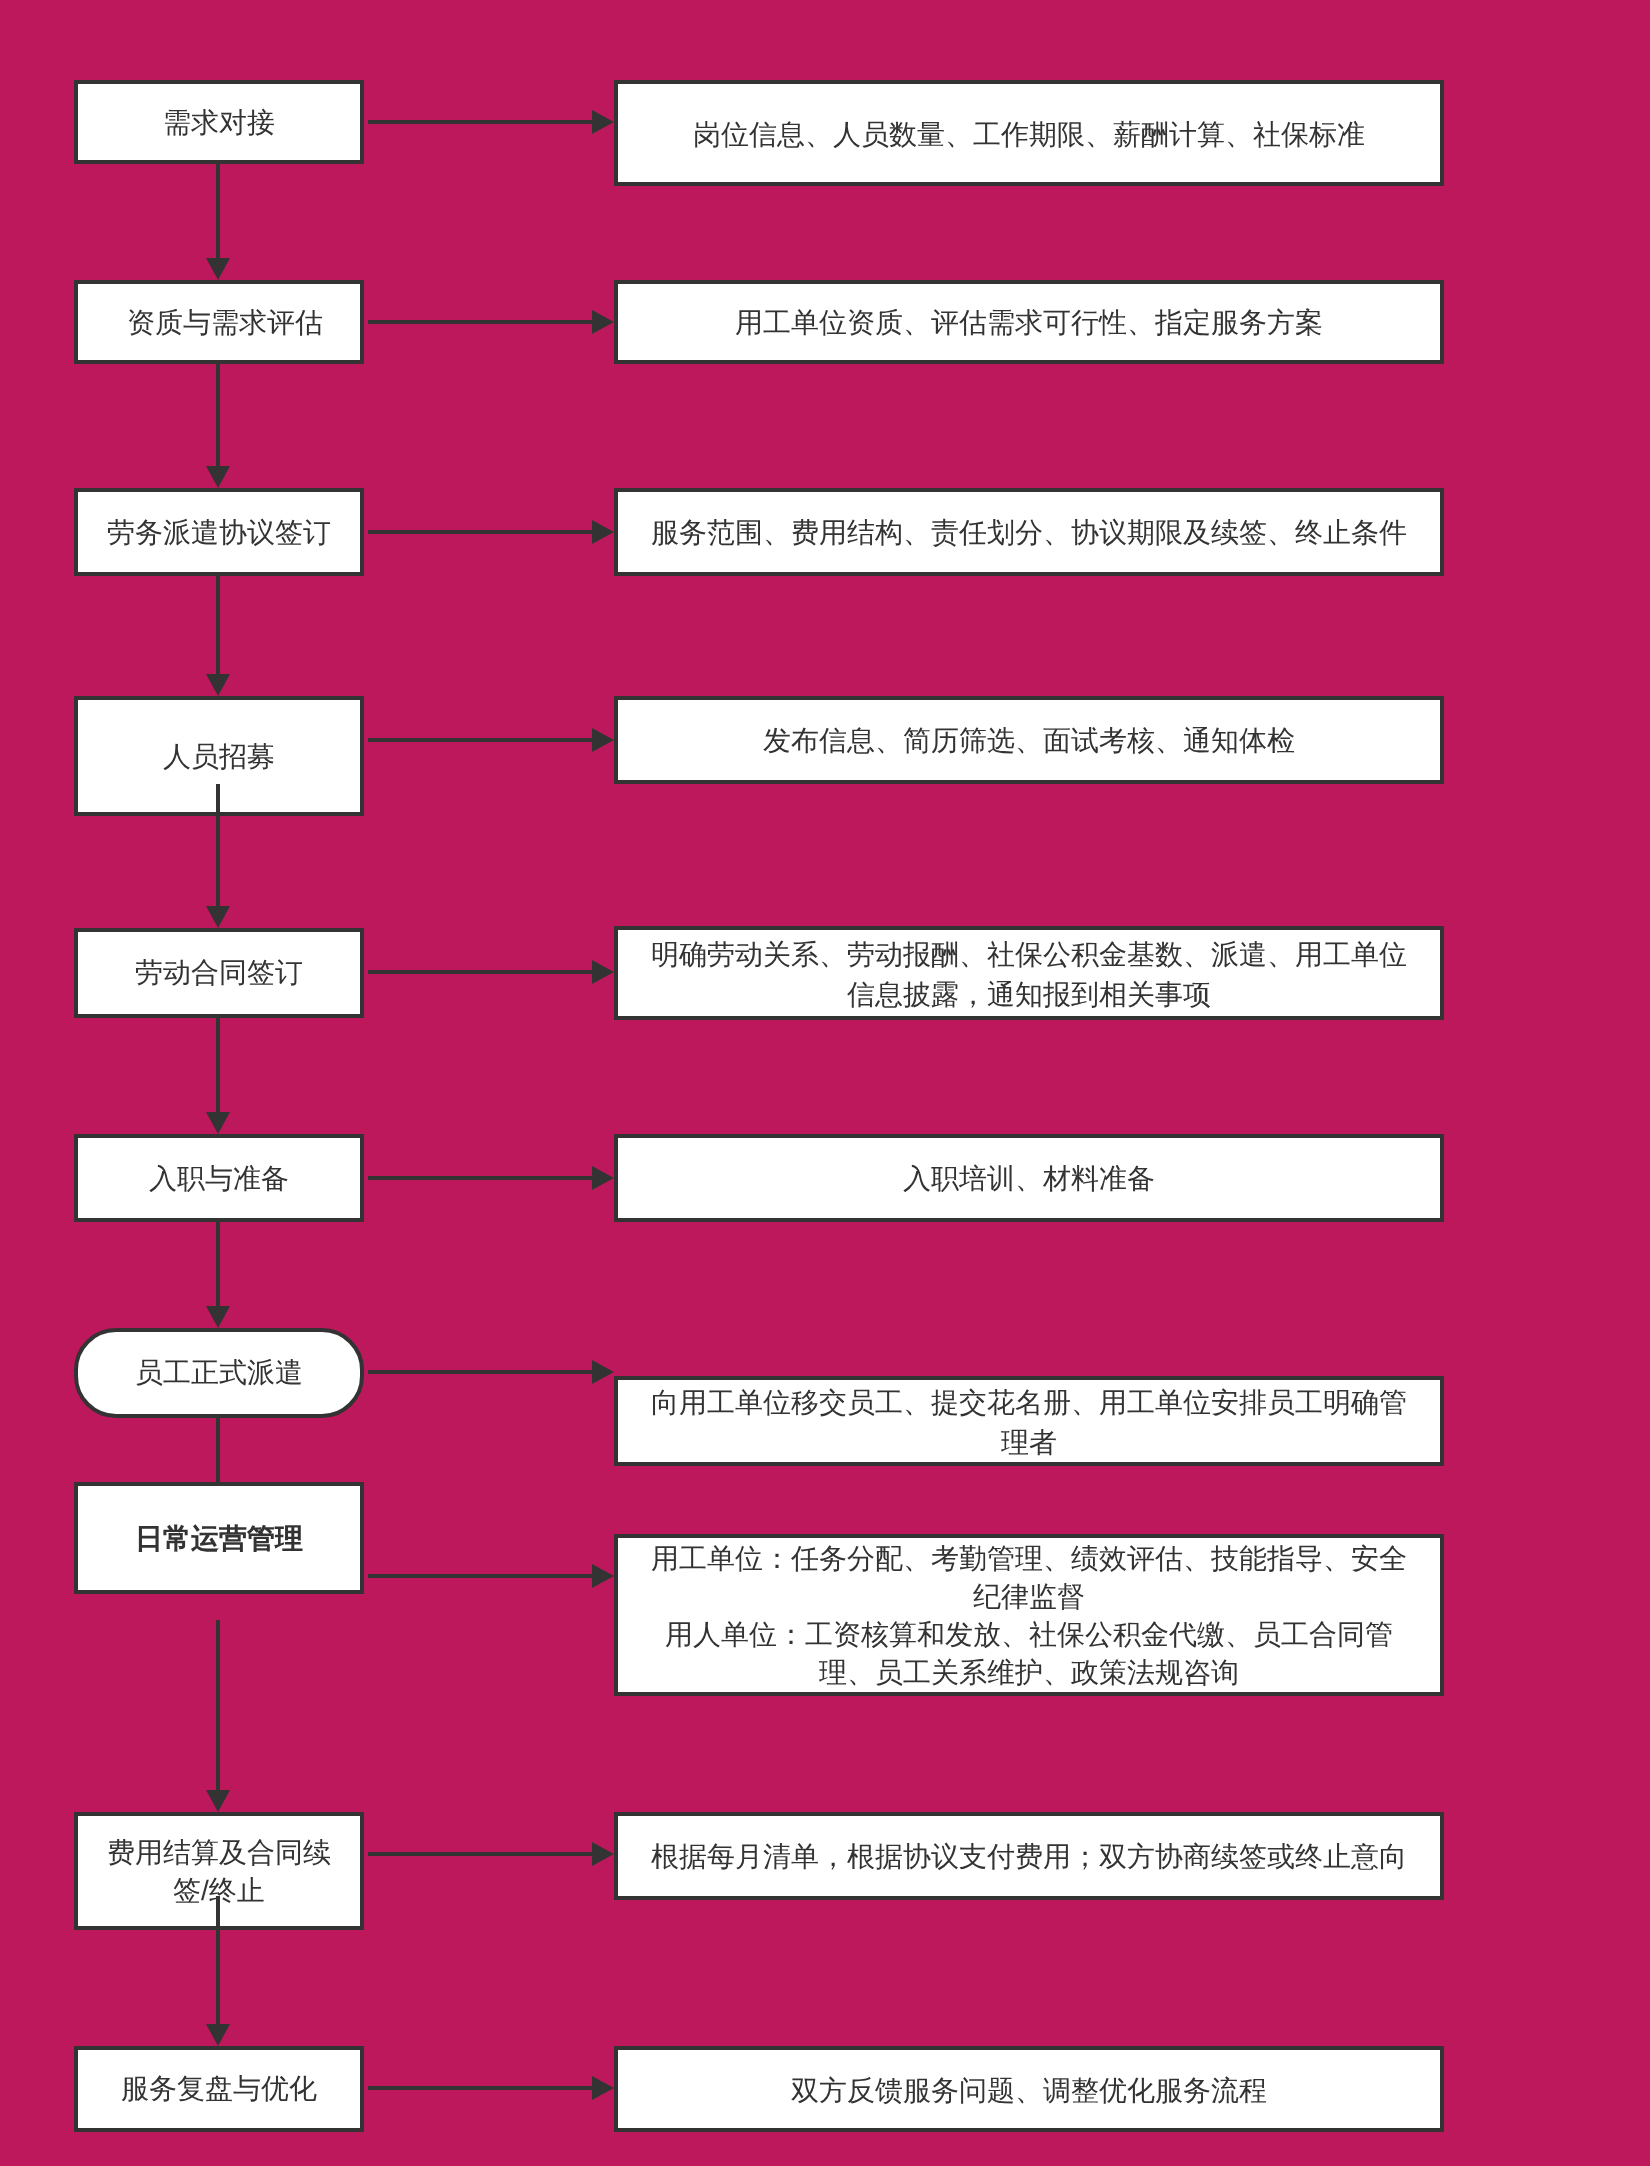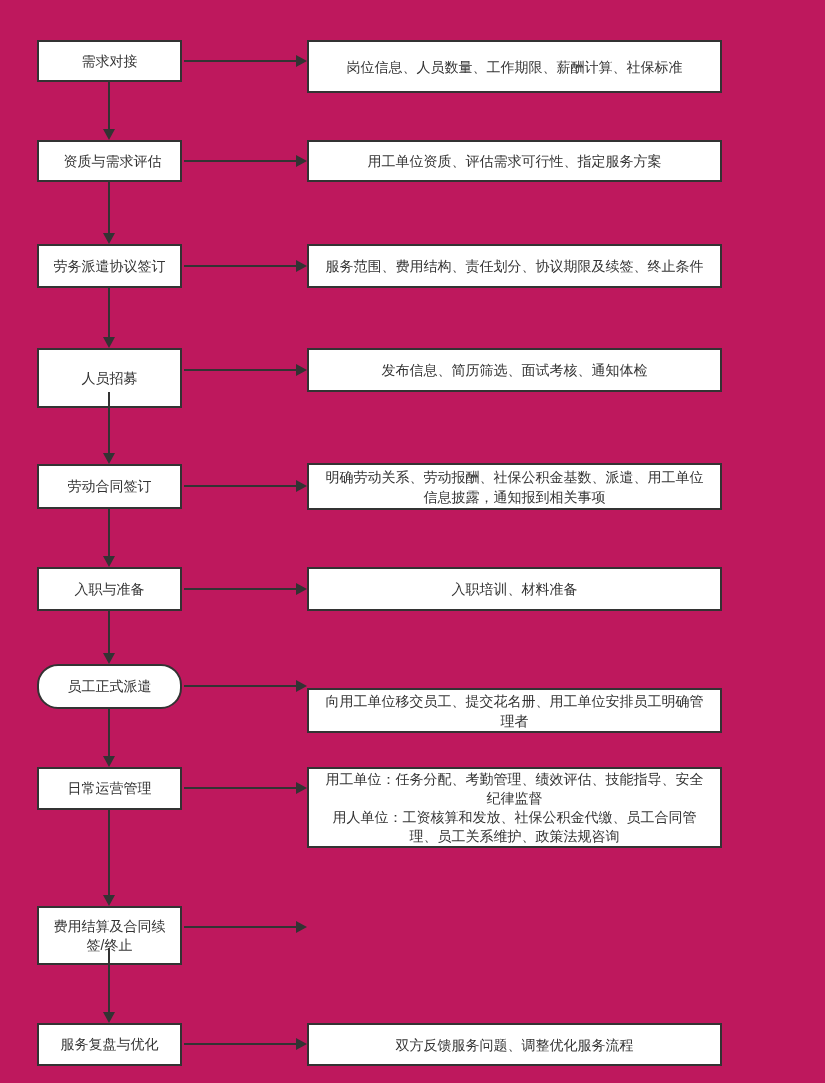--- a/index.html
+++ b/index.html
@@ -115,33 +115,34 @@
   <div class="vline" style="top:611px;height:42px;"></div>
   <div class="vhead" style="top:653px;"></div>
 
   <div class="box step" style="top:664px;height:45px;border-radius:21px;">员工正式派遣</div>
   <div class="hline" style="top:685px;"></div>
   <div class="hhead" style="top:680px;"></div>
   <div class="box detail" style="top:664px;height:45px;margin-top:24px;">向用工单位移交员工、提交花名册、用工单位安排员工明确管理者</div>
   <div class="vline" style="top:709px;height:47px;"></div>
   <div class="vhead" style="top:756px;"></div>
 
-  <div class="box step" style="top:767px;height:43px;">日常运营管理</div>
+  <div class="box step" style="top:741px;height:56px;font-weight:bold;">日常运营管理</div>
   <div class="hline" style="top:787px;"></div>
   <div class="hhead" style="top:782px;"></div>
   <div class="box detail" style="top:767px;height:81px;line-height:19px;">
     <div class="dline">用工单位：任务分配、考勤管理、绩效评估、技能指导、安全纪律监督</div>
     <div class="dline">用人单位：工资核算和发放、社保公积金代缴、员工合同管理、员工关系维护、政策法规咨询</div>
   </div>
   <div class="vline" style="top:810px;height:85px;"></div>
   <div class="vhead" style="top:895px;"></div>
 
   <div class="box step" style="top:906px;height:59px;">费用结算及合同续签/终止</div>
   <div class="hline" style="top:926px;"></div>
   <div class="hhead" style="top:921px;"></div>
+  <div class="box detail" style="top:906px;height:44px;">根据每月清单，根据协议支付费用；双方协商续签或终止意向</div>
   <div class="vline" style="top:948px;height:64px;"></div>
   <div class="vhead" style="top:1012px;"></div>
 
   <div class="box step" style="top:1023px;height:43px;">服务复盘与优化</div>
   <div class="hline" style="top:1043px;"></div>
   <div class="hhead" style="top:1038px;"></div>
   <div class="box detail" style="top:1023px;height:43px;">双方反馈服务问题、调整优化服务流程</div>
 
 </div>
 

